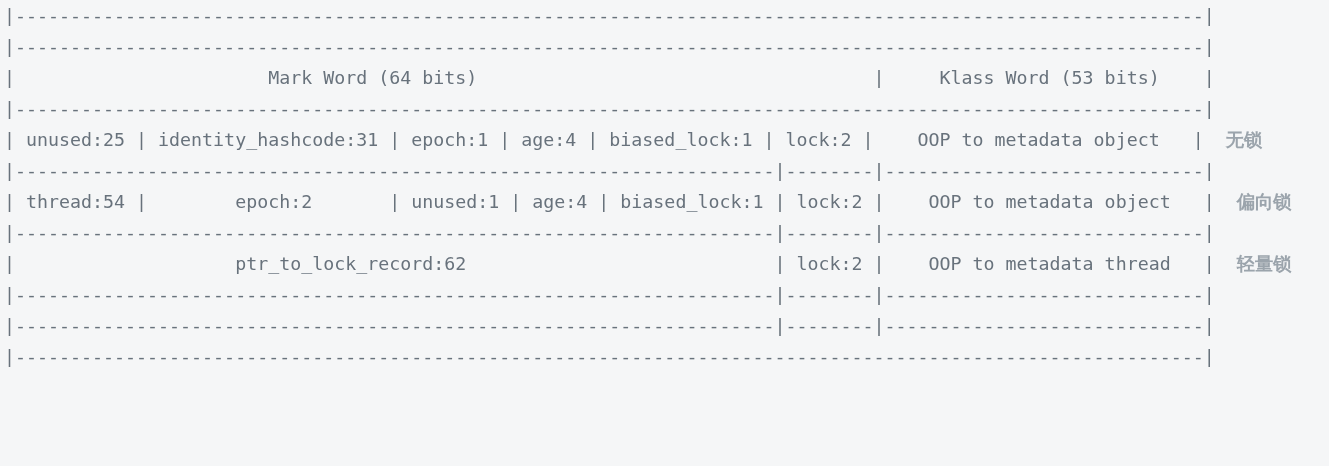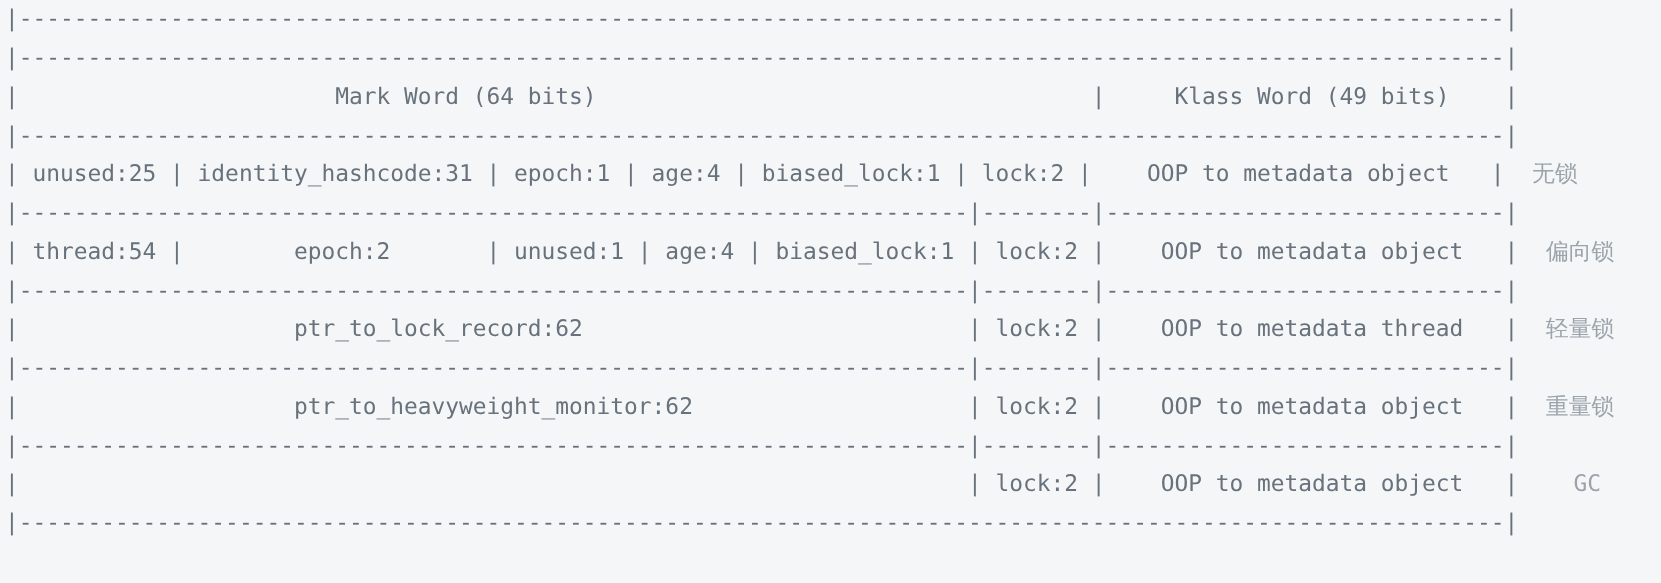--- a/index.html
+++ b/index.html
@@ -22,33 +22,32 @@
     font-family: "DejaVu Sans Mono", "Liberation Mono", monospace;
     font-size: 18.3px;
     color: #68727c;
   }
   .line .body {
     white-space: pre;
   }
   .line .label {
     white-space: pre;
     color: #9ba4ac;
+    font-weight: bold;
   }
 </style>
 </head>
 <body>
 
 <div class="code-block">
   <div class="line"><span class="body">|------------------------------------------------------------------------------------------------------------|</span></div>
   <div class="line"><span class="body">|------------------------------------------------------------------------------------------------------------|</span></div>
-  <div class="line"><span class="body">|                       Mark Word (64 bits)                                    |     Klass Word (49 bits)    |</span></div>
+  <div class="line"><span class="body">|                       Mark Word (64 bits)                                    |     Klass Word (53 bits)    |</span></div>
   <div class="line"><span class="body">|------------------------------------------------------------------------------------------------------------|</span></div>
   <div class="line"><span class="body">| unused:25 | identity_hashcode:31 | epoch:1 | age:4 | biased_lock:1 | lock:2 |    OOP to metadata object   |</span><span class="label">  无锁</span></div>
   <div class="line"><span class="body">|---------------------------------------------------------------------|--------|-----------------------------|</span></div>
   <div class="line"><span class="body">| thread:54 |        epoch:2       | unused:1 | age:4 | biased_lock:1 | lock:2 |    OOP to metadata object   |</span><span class="label">  偏向锁</span></div>
   <div class="line"><span class="body">|---------------------------------------------------------------------|--------|-----------------------------|</span></div>
   <div class="line"><span class="body">|                    ptr_to_lock_record:62                            | lock:2 |    OOP to metadata thread   |</span><span class="label">  轻量锁</span></div>
   <div class="line"><span class="body">|---------------------------------------------------------------------|--------|-----------------------------|</span></div>
-  <div class="line"><span class="body">|                    ptr_to_heavyweight_monitor:62                    | lock:2 |    OOP to metadata object   |</span><span class="label">  重量锁</span></div>
   <div class="line"><span class="body">|---------------------------------------------------------------------|--------|-----------------------------|</span></div>
-  <div class="line"><span class="body">|                                                                     | lock:2 |    OOP to metadata object   |</span><span class="label">    GC</span></div>
   <div class="line"><span class="body">|------------------------------------------------------------------------------------------------------------|</span></div>
 </div>
 
 </body></html>

